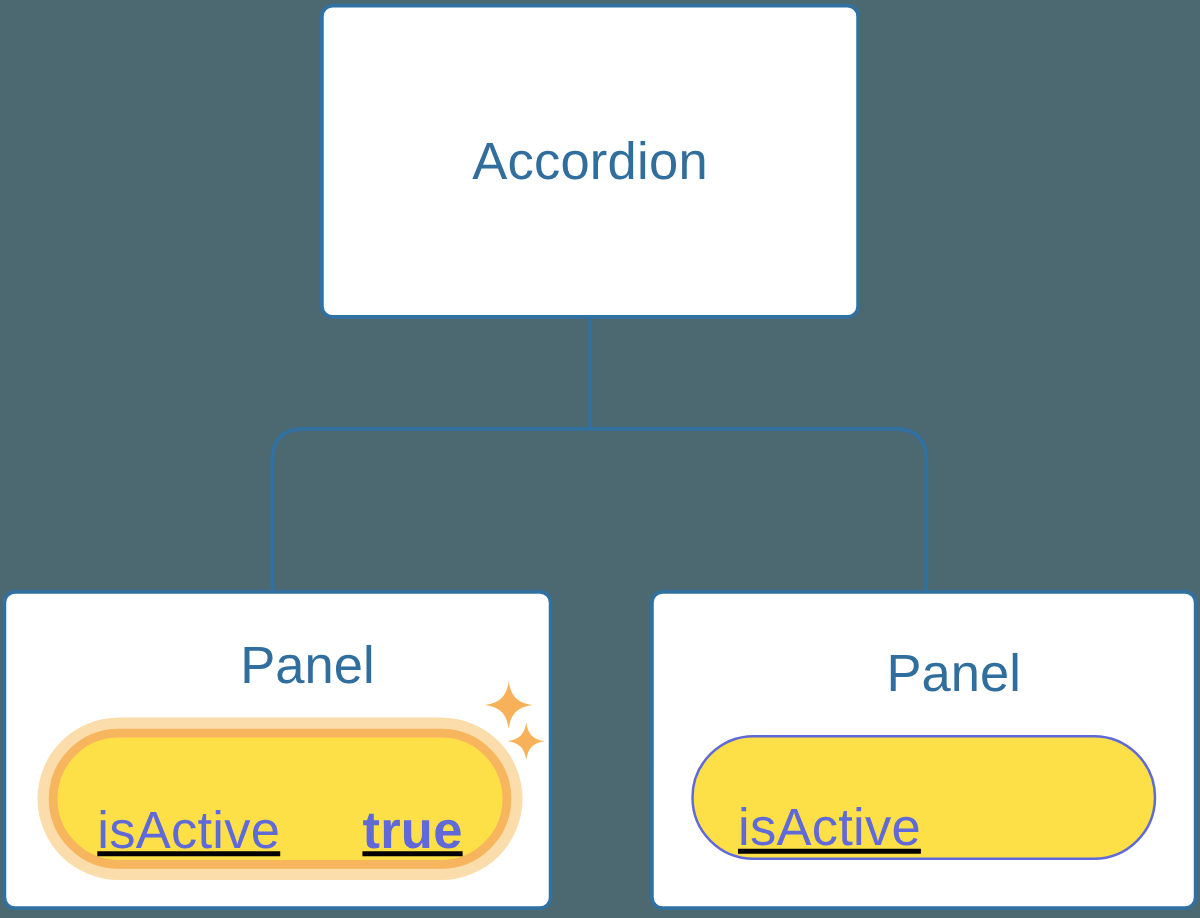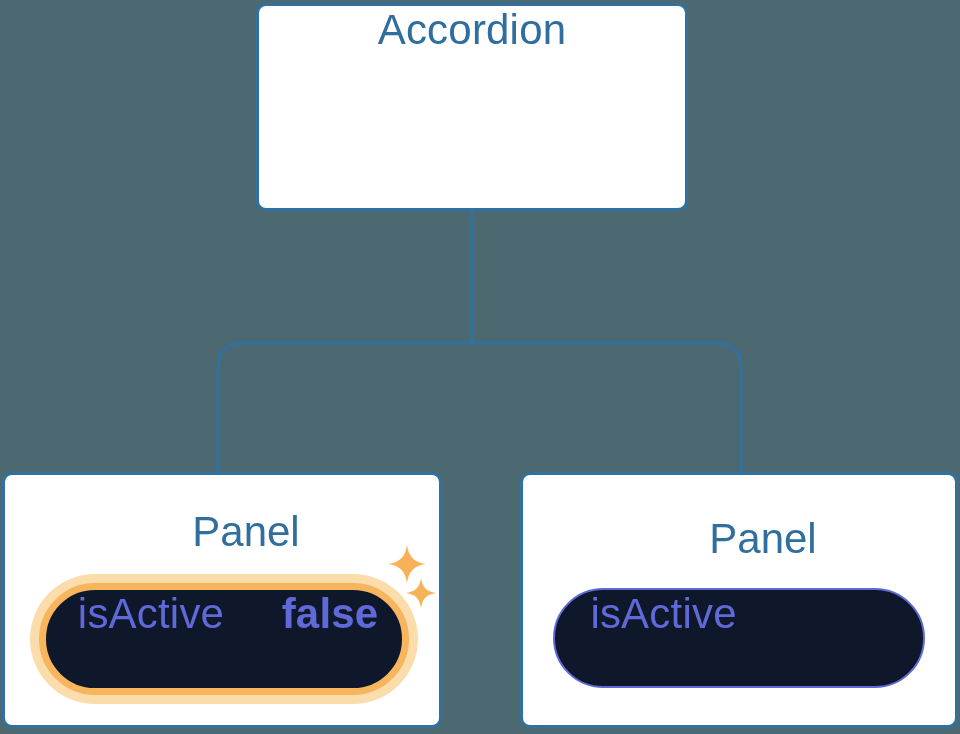--- a/index.html
+++ b/index.html
@@ -32,22 +32,22 @@
     pointer-events: none;
   }
   .node {
     position: absolute;
     background: var(--node-fill);
     border: 3px solid var(--node-border);
     border-radius: 10px;
   }
   .node-root {
     left: 256px; top: 3px;
-    width: 432px; height: 208px;
-    display: flex; align-items: flex-start; justify-content: center;
+    width: 432px; height: 252px;
+    display: flex; align-items: center; justify-content: center;
   }
   .node-label {
     color: var(--node-text);
     font-size: 42px;
     font-weight: 500;
     letter-spacing: 0.2px;
   }
   .node-panel-left  { left: 2px;   top: 472px; width: 440px; height: 256px; }
   .node-panel-right { left: 520px; top: 472px; width: 438px; height: 256px; }
   .panel-title {
@@ -57,22 +57,23 @@
     font-size: 42px; font-weight: 500;
     line-height: 46px;
     margin-left: 24px;
   }
   .node-panel-left  .panel-title { top: 34px; }
   .node-panel-right .panel-title { top: 41px; }
   .pill {
     position: absolute;
     display: flex;
     border-radius: 999px;
-    background: #0f172a;
-    align-items: flex-start;
+    background: #fde047;
+    align-items: flex-end;
+    text-decoration: underline;
   }
   .pill-active {
     left: 34px; top: 108px;
     width: 370px; height: 112px;
     border: 7px solid var(--highlight);
     box-shadow: 0 0 0 9px var(--highlight-halo);
   }
   .pill-inactive {
     left: 30px; top: 113px;
     width: 372px; height: 100px;
@@ -111,21 +112,21 @@
   <div class="node node-root">
     <span class="node-label">Accordion</span>
   </div>
 
   <div class="node node-panel-left">
     <div class="panel-title">Panel</div>
 
     <div class="pill pill-active">
       <div class="pill-cell pill-key">isActive</div>
       <div class="pill-divider"></div>
-      <div class="pill-cell pill-value bold">false</div>
+      <div class="pill-cell pill-value bold">true</div>
     </div>
 
     <svg class="sparkle sparkle-large" viewBox="0 0 100 100" xmlns="http://www.w3.org/2000/svg">
       <path d="M50 0 C55 32 68 45 100 50 C68 55 55 68 50 100 C45 68 32 55 0 50 C32 45 45 32 50 0 Z" fill="var(--sparkle)"></path>
     </svg>
     <svg class="sparkle sparkle-small" viewBox="0 0 100 100" xmlns="http://www.w3.org/2000/svg">
       <path d="M50 0 C55 32 68 45 100 50 C68 55 55 68 50 100 C45 68 32 55 0 50 C32 45 45 32 50 0 Z" fill="var(--sparkle)"></path>
     </svg>
   </div>
 

